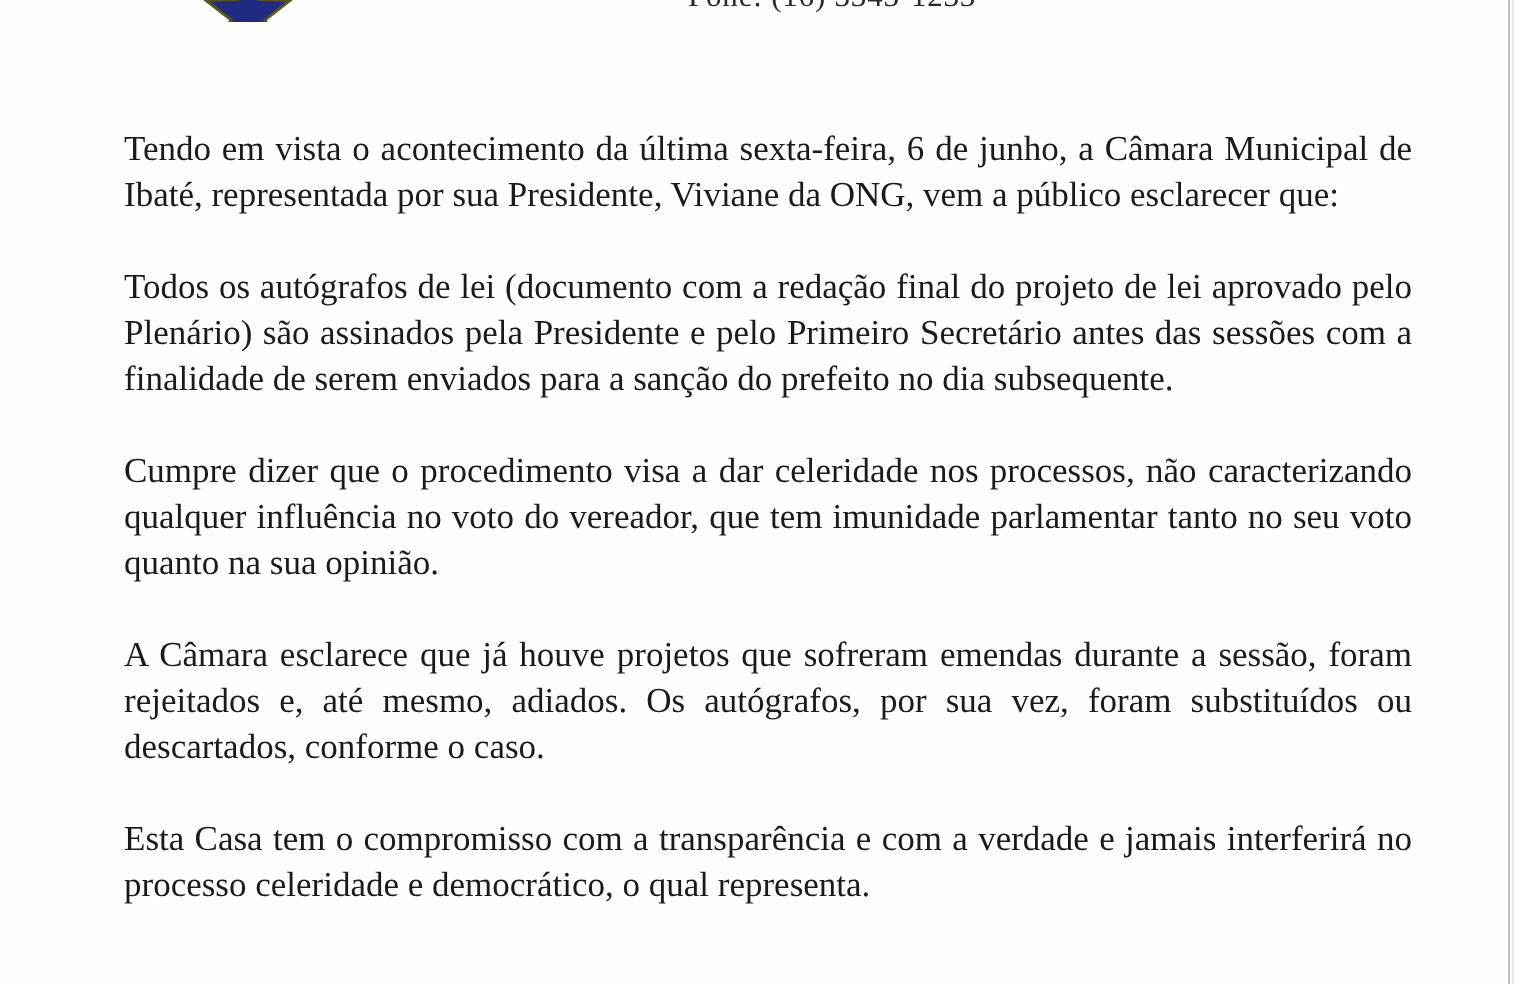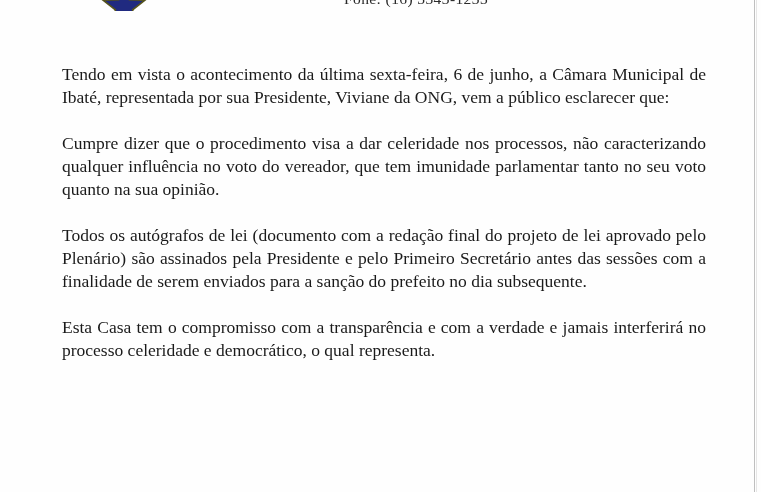--- a/index.html
+++ b/index.html
@@ -79,21 +79,22 @@
     <div class="logo-wrap">
       <svg width="46" height="46" viewBox="0 0 46 46" aria-hidden="true">
         <polygon points="23,1 28.3,15.7 43.9,16.2 31.6,25.8 35.9,40.8 23,32 10.1,40.8 14.4,25.8 2.1,16.2 17.7,15.7" fill="#202a80" stroke="#55531d" stroke-width="1.6"></polygon>
       </svg>
     </div>
     <div class="phone">Fone: (16) 3343-1233</div>
   </div>
 
   <div class="document-body">
       <p>Tendo em vista o acontecimento da última sexta-feira, 6 de junho, a Câmara Municipal de Ibaté, representada por sua Presidente, Viviane da ONG, vem a público esclarecer que:</p>
+      <p>Todos os autógrafos de lei (documento com a redação final do projeto de lei aprovado pelo Plenário) são assinados pela Presidente e pelo Primeiro Secretário antes das sessões com a finalidade de serem enviados para a sanção do prefeito no dia subsequente.</p>
       <p>Cumpre dizer que o procedimento visa a dar celeridade nos processos, não caracterizando qualquer influência no voto do vereador, que tem imunidade parlamentar tanto no seu voto quanto na sua opinião.</p>
-      <p>Todos os autógrafos de lei (documento com a redação final do projeto de lei aprovado pelo Plenário) são assinados pela Presidente e pelo Primeiro Secretário antes das sessões com a finalidade de serem enviados para a sanção do prefeito no dia subsequente.</p>
+      <p>A Câmara esclarece que já houve projetos que sofreram emendas durante a sessão, foram rejeitados e, até mesmo, adiados. Os autógrafos, por sua vez, foram substituídos ou descartados, conforme o caso.</p>
       <p>Esta Casa tem o compromisso com a transparência e com a verdade e jamais interferirá no processo celeridade e democrático, o qual representa.</p>
     </div>
 
   <div class="page-edge dark"></div>
   <div class="page-edge light"></div>
 
 </div>
 
 </body></html>

